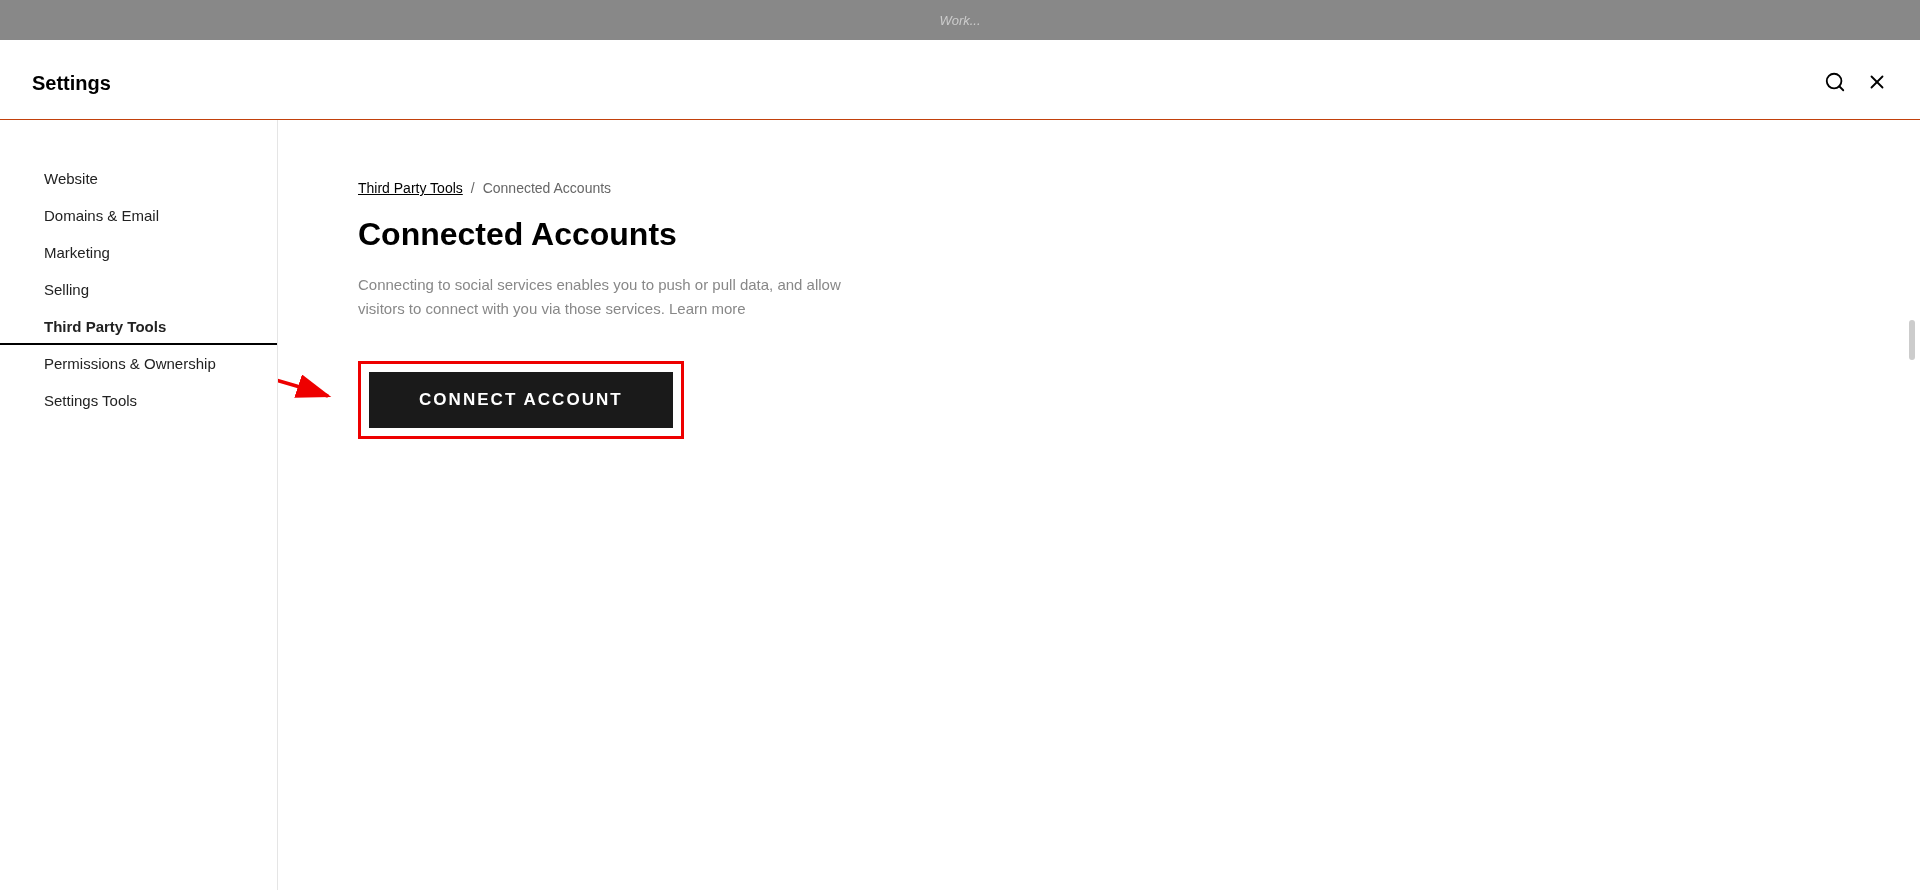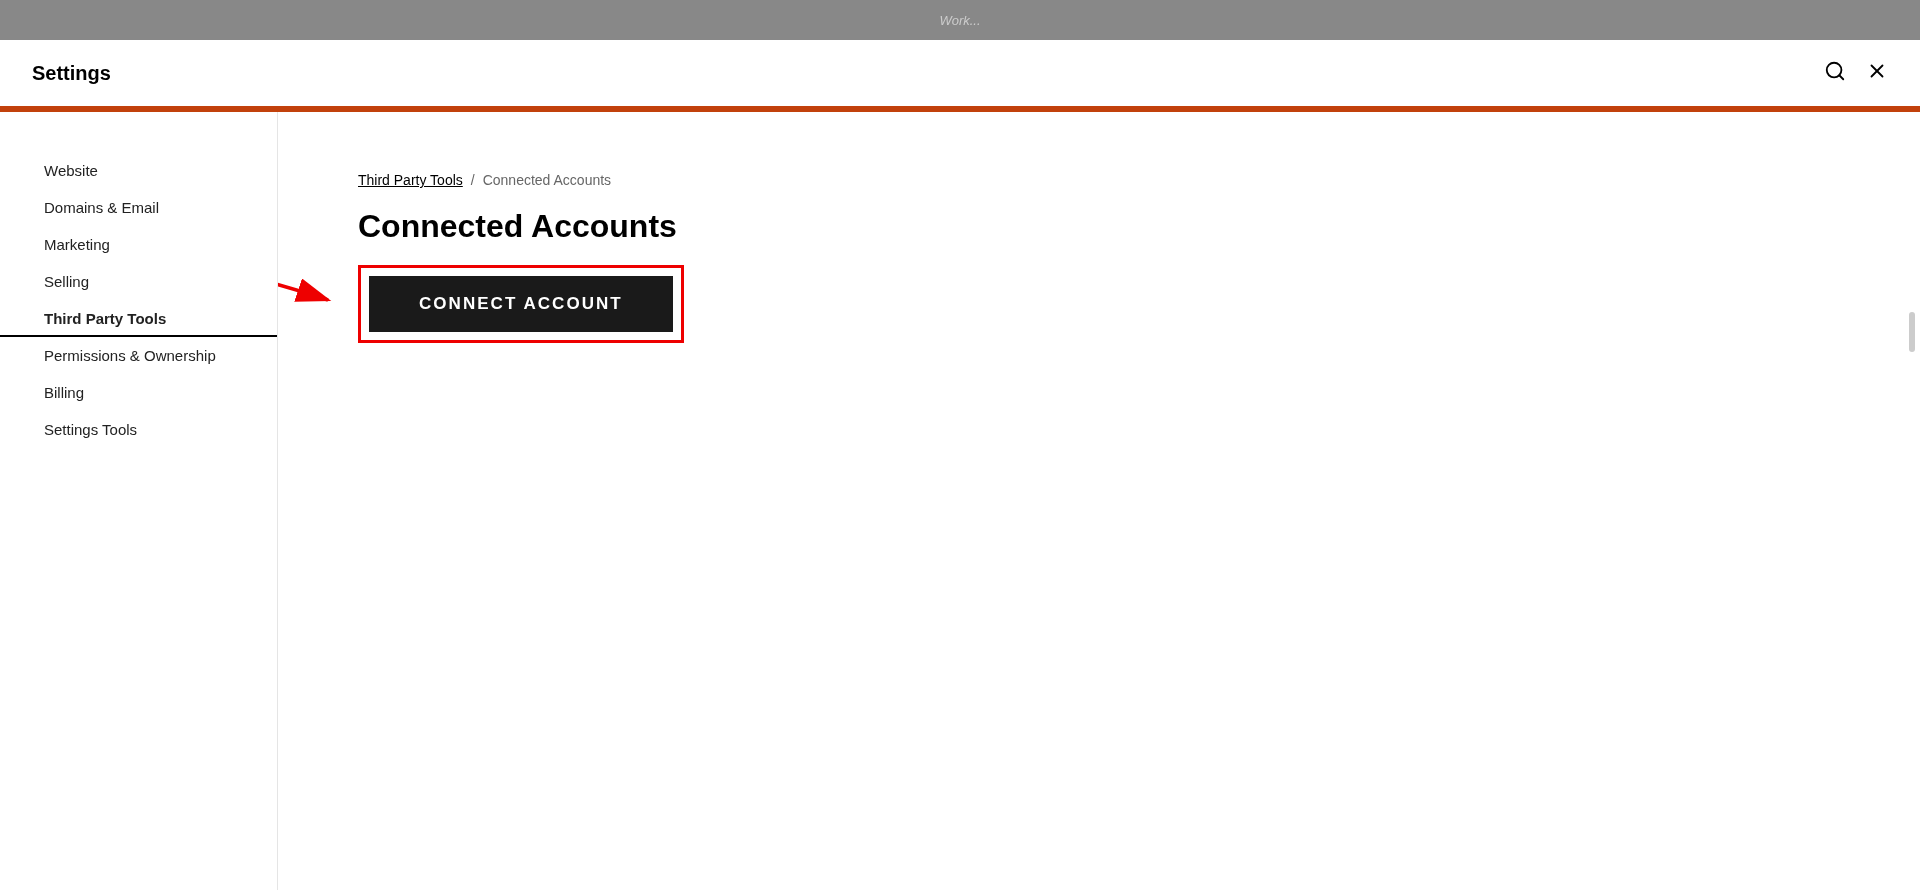--- a/index.html
+++ b/index.html
@@ -33,22 +33,23 @@
       height: 850px;
       display: flex;
       flex-direction: column;
     }
 
     .header {
       display: flex;
       align-items: center;
       justify-content: space-between;
       padding: 22px 32px;
-      border-bottom: 6px solid #c2410c;
+      border-bottom: 1px solid #c2410c;
       height: 72px;
+      margin-top: 8px;
     }
 
     .header-title {
       font-size: 20px;
       font-weight: 700;
       color: #000;
     }
 
     .header-icons {
       display: flex;
@@ -210,33 +211,33 @@
   </div>
 
   <div class="content-area">
     <nav class="sidebar">
       <a class="sidebar-item">Website</a>
       <a class="sidebar-item">Domains &amp; Email</a>
       <a class="sidebar-item">Marketing</a>
       <a class="sidebar-item">Selling</a>
       <a class="sidebar-item active">Third Party Tools</a>
       <a class="sidebar-item">Permissions &amp; Ownership</a>
-      <a class="sidebar-item">Billing</a>
       <a class="sidebar-item">Settings Tools</a>
     </nav>
 
     <main class="main-content">
       <div class="breadcrumb">
         <a class="breadcrumb-link">Third Party Tools</a>
         <span class="breadcrumb-separator">/</span>
         <span class="breadcrumb-current">Connected Accounts</span>
       </div>
 
       <h1 class="page-title">Connected Accounts</h1>
 
+      <p class="page-description">Connecting to social services enables you to push or pull data, and allow visitors to connect with you via those services. Learn more</p>
 
       <div class="connect-button-wrapper" style="position: relative;">
         
         <svg style="position: absolute; left: -230px; top: -10px; width: 220px; height: 80px; pointer-events: none;" viewBox="0 0 220 80">
           <defs>
             <marker id="arrowhead" markerWidth="10" markerHeight="7" refX="9" refY="3.5" orient="auto">
               <polygon points="0 0, 10 3.5, 0 7" fill="#e00"></polygon>
             </marker>
           </defs>
           <path d="M 10 10 Q 80 5 200 45" stroke="#e00" stroke-width="3.5" fill="none" marker-end="url(#arrowhead)"></path>

